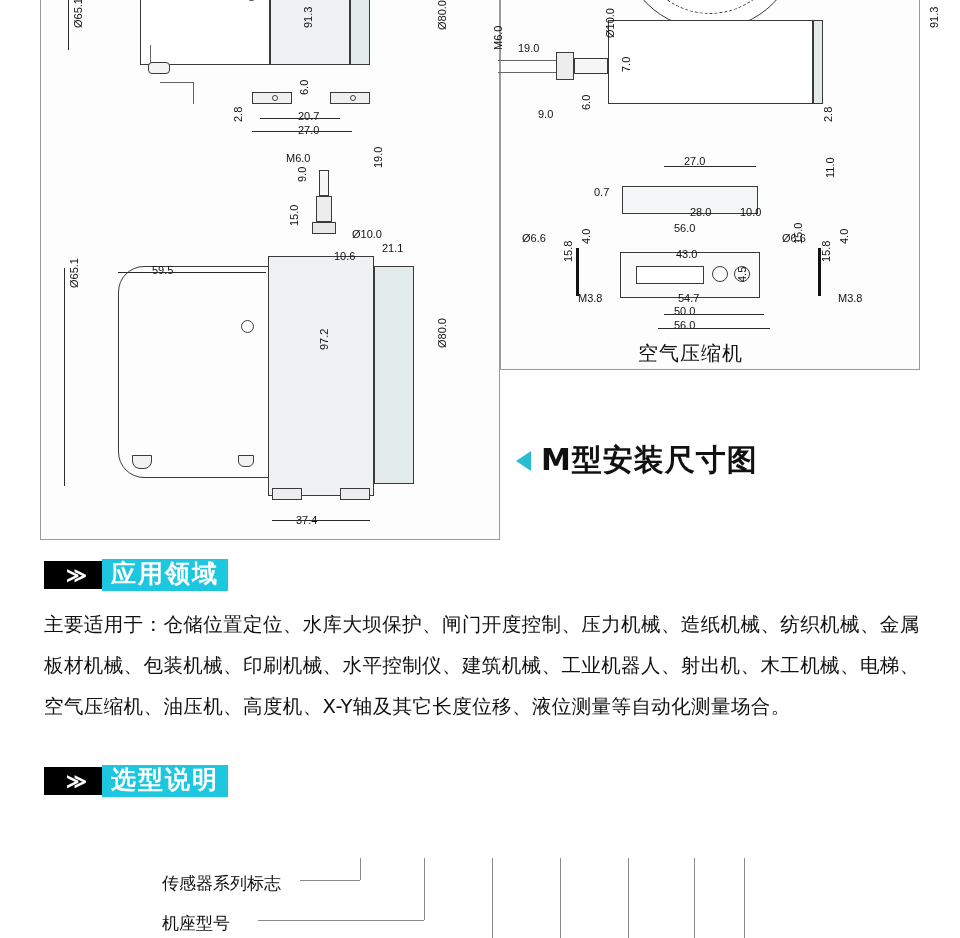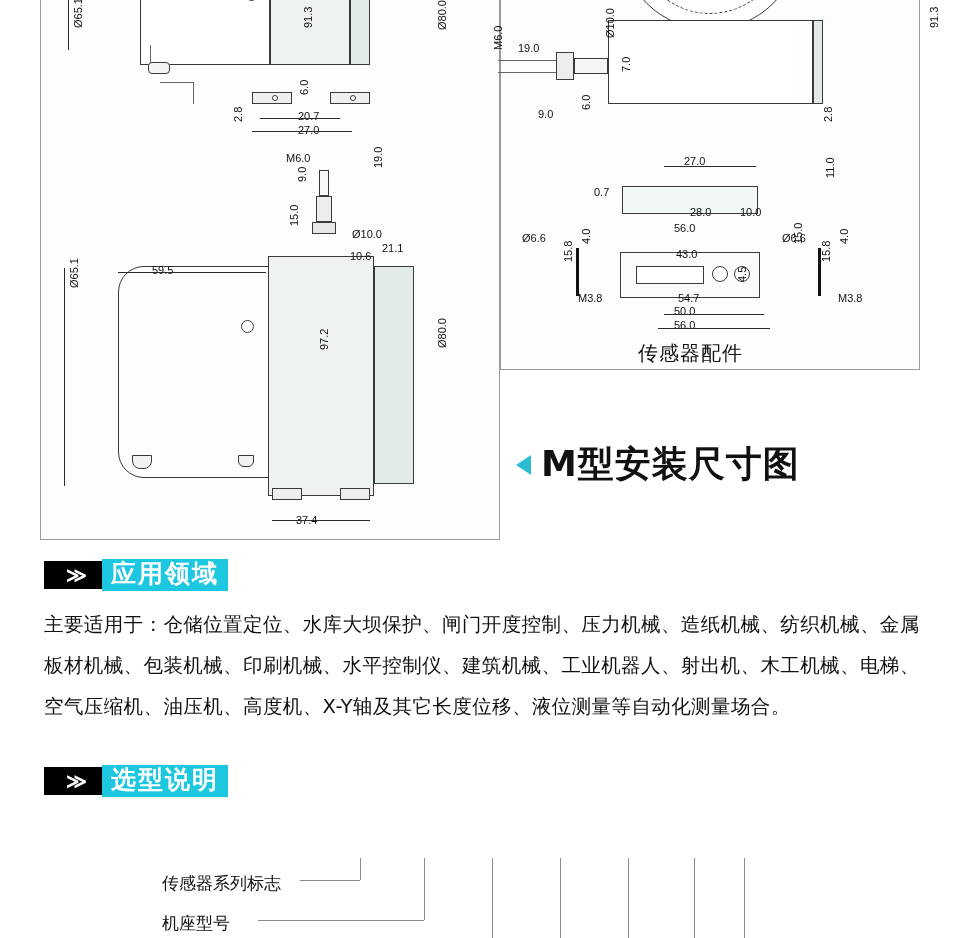--- a/index.html
+++ b/index.html
@@ -84,21 +84,21 @@
     position:absolute; left:516px; top:440px;
     display:flex; align-items:center; gap:10px;
   }
   .tri {
     width:0;height:0;
     border-top:10px solid transparent;
     border-bottom:10px solid transparent;
     border-right:15px solid #2bbcd4;
   }
   .mtype-label {
-    font-size:36px; font-weight:bold; color:#111;
+    font-size:30px; font-weight:bold; color:#111;
     font-family:"DejaVu Sans", sans-serif;
     letter-spacing:1px;
   }
 
   .accessory-label {
     position:absolute; left:638px; top:340px;
     font-size:20px; color:#111;
     font-family:"DejaVu Sans", sans-serif;
     letter-spacing:1px;
   }
@@ -204,42 +204,42 @@
     <div class="dimtxt" style="left:782px; top:232px;">Ø6.6</div>
     <div class="dimtxt vert" style="left:838px; top:244px;">4.0</div>
     <div class="dimtxt vert" style="left:820px; top:262px;">15.8</div>
     <div class="dimtxt" style="left:838px; top:292px;">M3.8</div>
 
     <div class="ln lnv" style="left:576px; top:248px; height:48px; background:#111; width:3px;"></div>
     <div class="ln lnv" style="left:818px; top:248px; height:48px; background:#111; width:3px;"></div>
     <div class="ln lnh" style="left:664px; top:314px; width:100px;"></div>
     <div class="ln lnh" style="left:658px; top:328px; width:112px;"></div>
 
-    <div class="accessory-label">传感器配件</div>
+    <div class="accessory-label">空气压缩机</div>
 
     <div class="box" style="left:118px; top:266px; width:152px; height:212px; border-radius:26px 0 0 26px; background:#fdfdfd;"></div>
     <div class="boxf" style="left:268px; top:256px; width:106px; height:240px;"></div>
     <div class="boxg" style="left:374px; top:266px; width:40px; height:218px;"></div>
     <div class="circ" style="left:241px; top:320px; width:13px; height:13px;"></div>
 
     <div class="box" style="left:132px; top:455px; width:20px; height:14px; border-radius:0 0 8px 8px; background:#f2f2f2;"></div>
     <div class="box" style="left:238px; top:455px; width:16px; height:12px; border-radius:0 0 6px 6px; background:#f2f2f2;"></div>
     <div class="box" style="left:272px; top:488px; width:30px; height:12px; background:#eee;"></div>
     <div class="box" style="left:340px; top:488px; width:30px; height:12px; background:#eee;"></div>
 
     <div class="box" style="left:316px; top:196px; width:16px; height:26px; background:#ededed;"></div>
     <div class="box" style="left:319px; top:170px; width:10px; height:26px; background:#f7f7f7;"></div>
     <div class="box" style="left:312px; top:222px; width:24px; height:12px; background:#e8e8e8;"></div>
 
     <div class="dimtxt" style="left:286px; top:152px;">M6.0</div>
     <div class="dimtxt vert" style="left:372px; top:168px;">19.0</div>
     <div class="dimtxt vert" style="left:296px; top:182px;">9.0</div>
     <div class="dimtxt vert" style="left:288px; top:226px;">15.0</div>
     <div class="dimtxt" style="left:352px; top:228px;">Ø10.0</div>
-    <div class="dimtxt" style="left:334px; top:250px;margin-left:16px;">10.6</div>
+    <div class="dimtxt" style="left:334px; top:250px;">10.6</div>
     <div class="dimtxt" style="left:382px; top:242px;">21.1</div>
     <div class="dimtxt" style="left:152px; top:264px;">59.5</div>
     <div class="dimtxt vert" style="left:68px; top:288px;">Ø65.1</div>
     <div class="dimtxt vert" style="left:318px; top:350px;">97.2</div>
     <div class="dimtxt vert" style="left:436px; top:348px;">Ø80.0</div>
     <div class="dimtxt" style="left:296px; top:514px;">37.4</div>
     <div class="ln lnh" style="left:118px; top:272px; width:148px;"></div>
     <div class="ln lnv" style="left:64px; top:268px; height:218px;"></div>
     <div class="ln lnh" style="left:272px; top:520px; width:98px;"></div>
 

